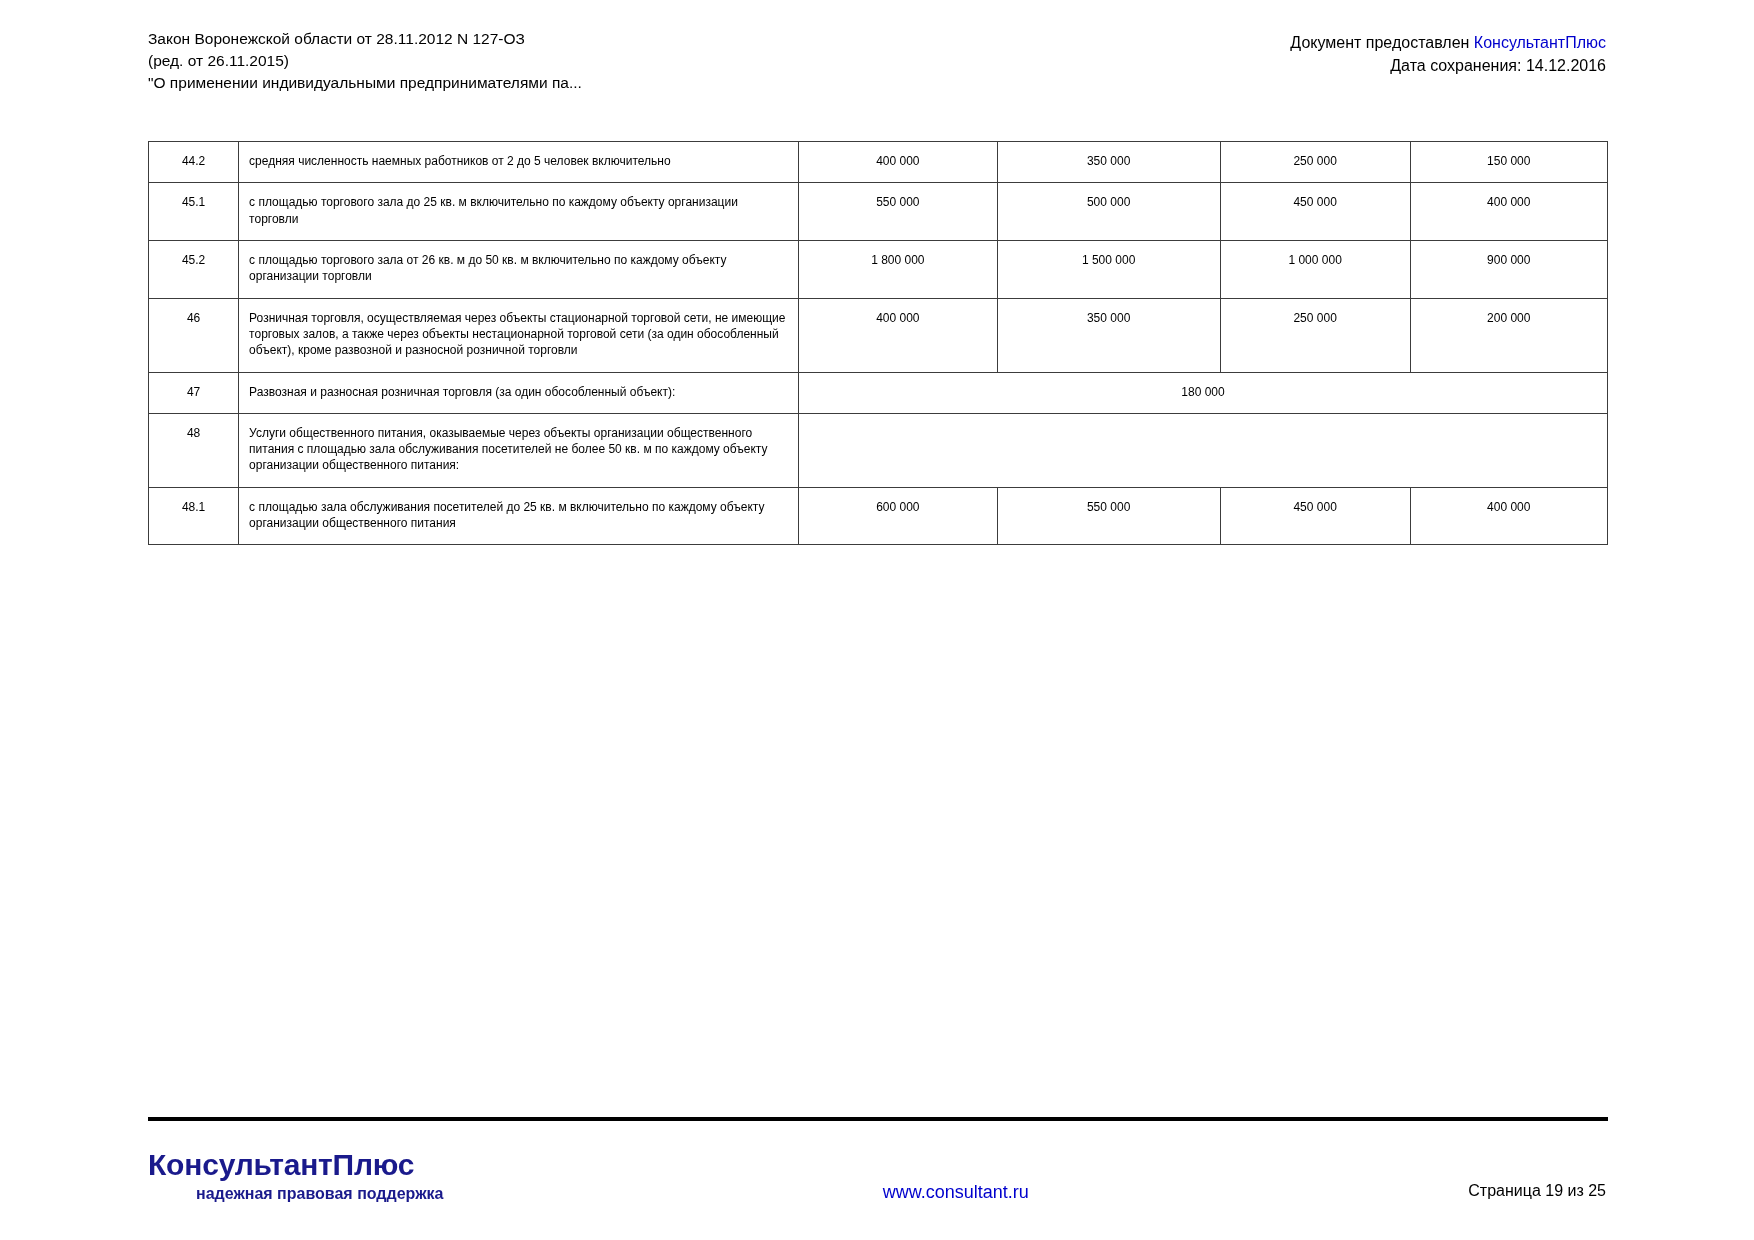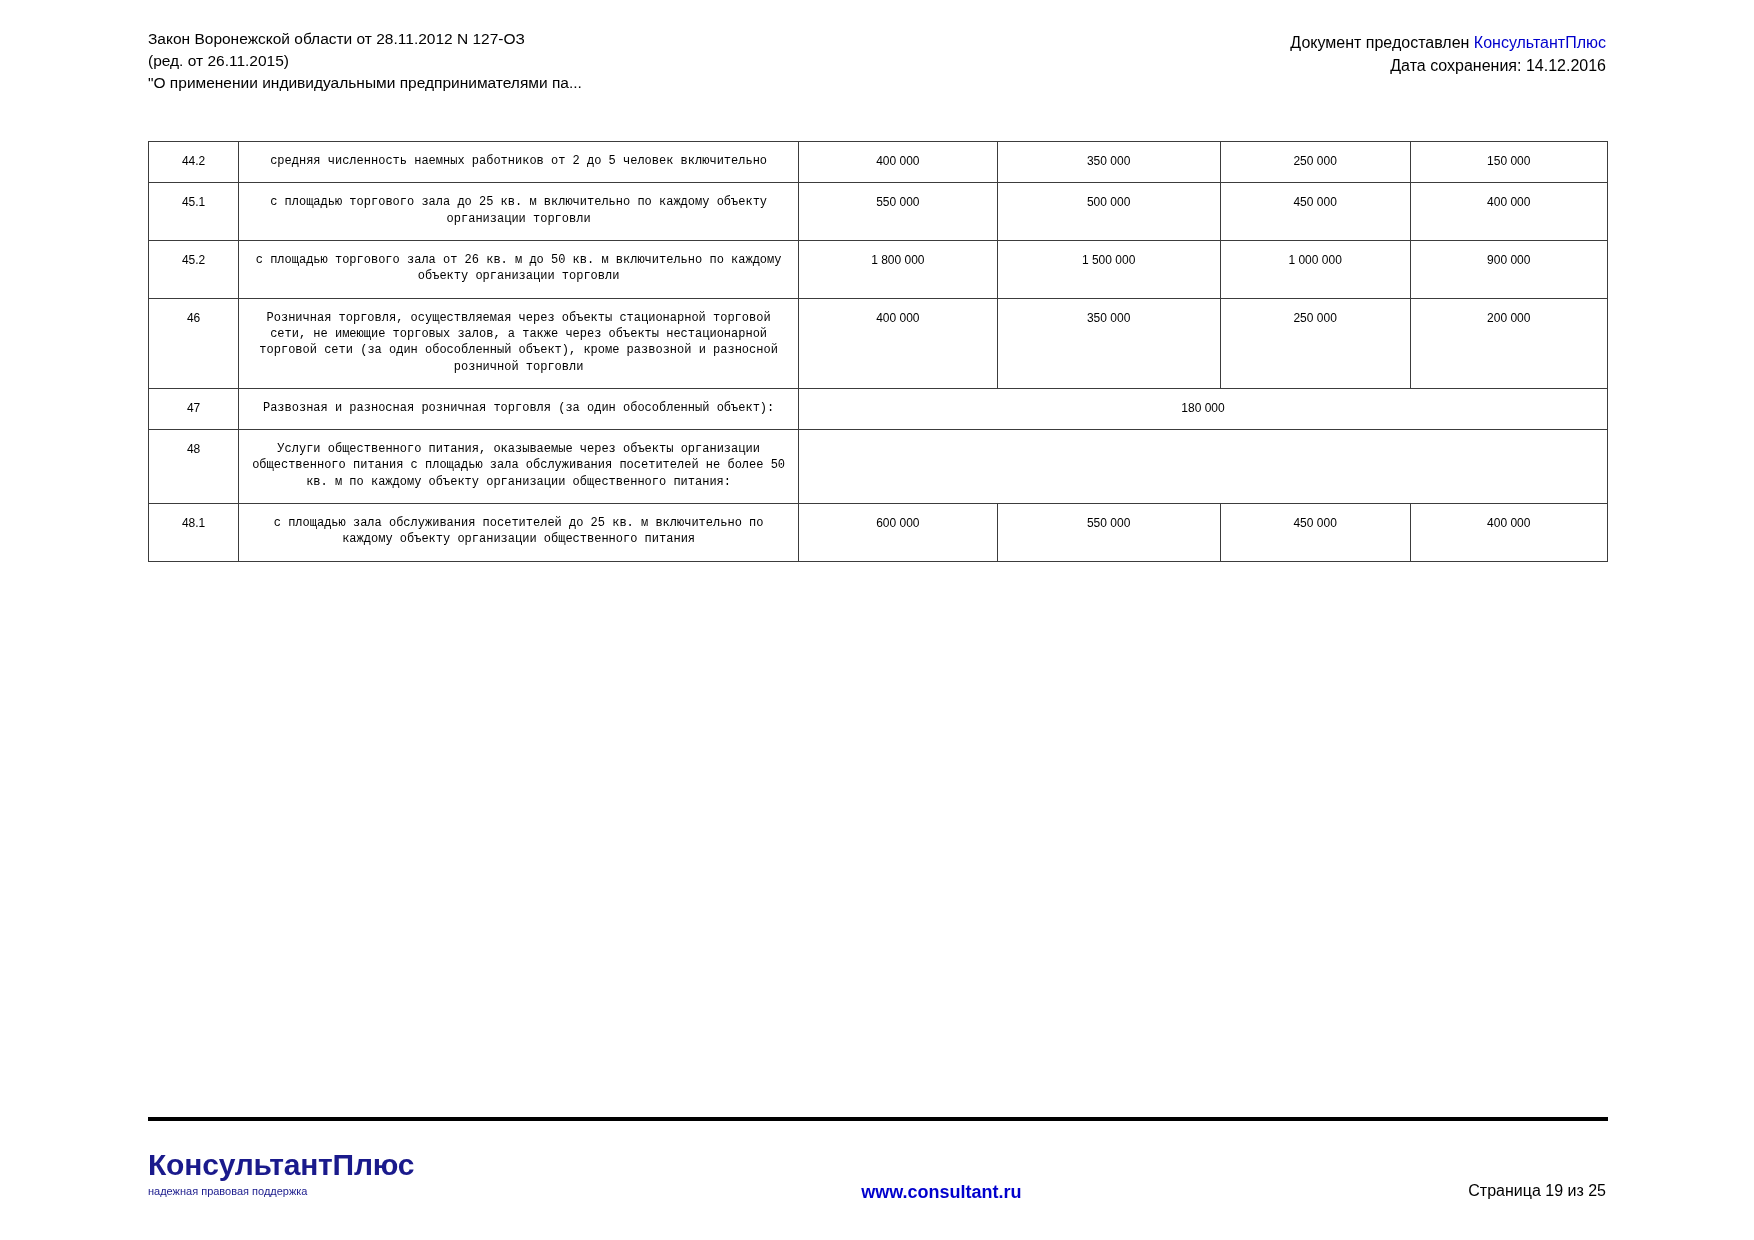--- a/index.html
+++ b/index.html
@@ -74,22 +74,21 @@
   col.c-v1    { width: 185px; }
   col.c-v2    { width: 208px; }
   col.c-v3    { width: 177px; }
   col.c-v4    { width: 184px; }
 
   td.num {
     text-align: center;
     white-space: nowrap;
   }
   td.desc {
-    text-align: center;
-    font-family: Liberation Mono, monospace;
+    text-align: left;
   }
   td.val {
     text-align: center;
     white-space: nowrap;
     padding-right: 14px;
   }
   td.val-merged {
     text-align: center;
     white-space: nowrap;
   }
@@ -120,29 +119,30 @@
     line-height: 1.0;
   }
   .footer-brand .fb-main {
     font-size: 30px;
     font-weight: bold;
     color: #1a1a8c;
     letter-spacing: -0.2px;
     white-space: nowrap;
   }
   .footer-brand .fb-sub {
-    font-size: 11px;
-    font-weight: normal;
+    font-size: 16px;
+    font-weight: bold;
     color: #1a1a8c;
     margin-top: 6px;
     white-space: nowrap;
+    margin-left: 48px;
   }
   .footer-center {
     font-size: 18px;
-    font-weight: bold;
+    font-weight: normal;
     color: #0000cd;
     white-space: nowrap;
     padding-top: 32px;
   }
   .footer-right {
     font-size: 16px;
     color: #000000;
     white-space: nowrap;
     padding-top: 32px;
   }

